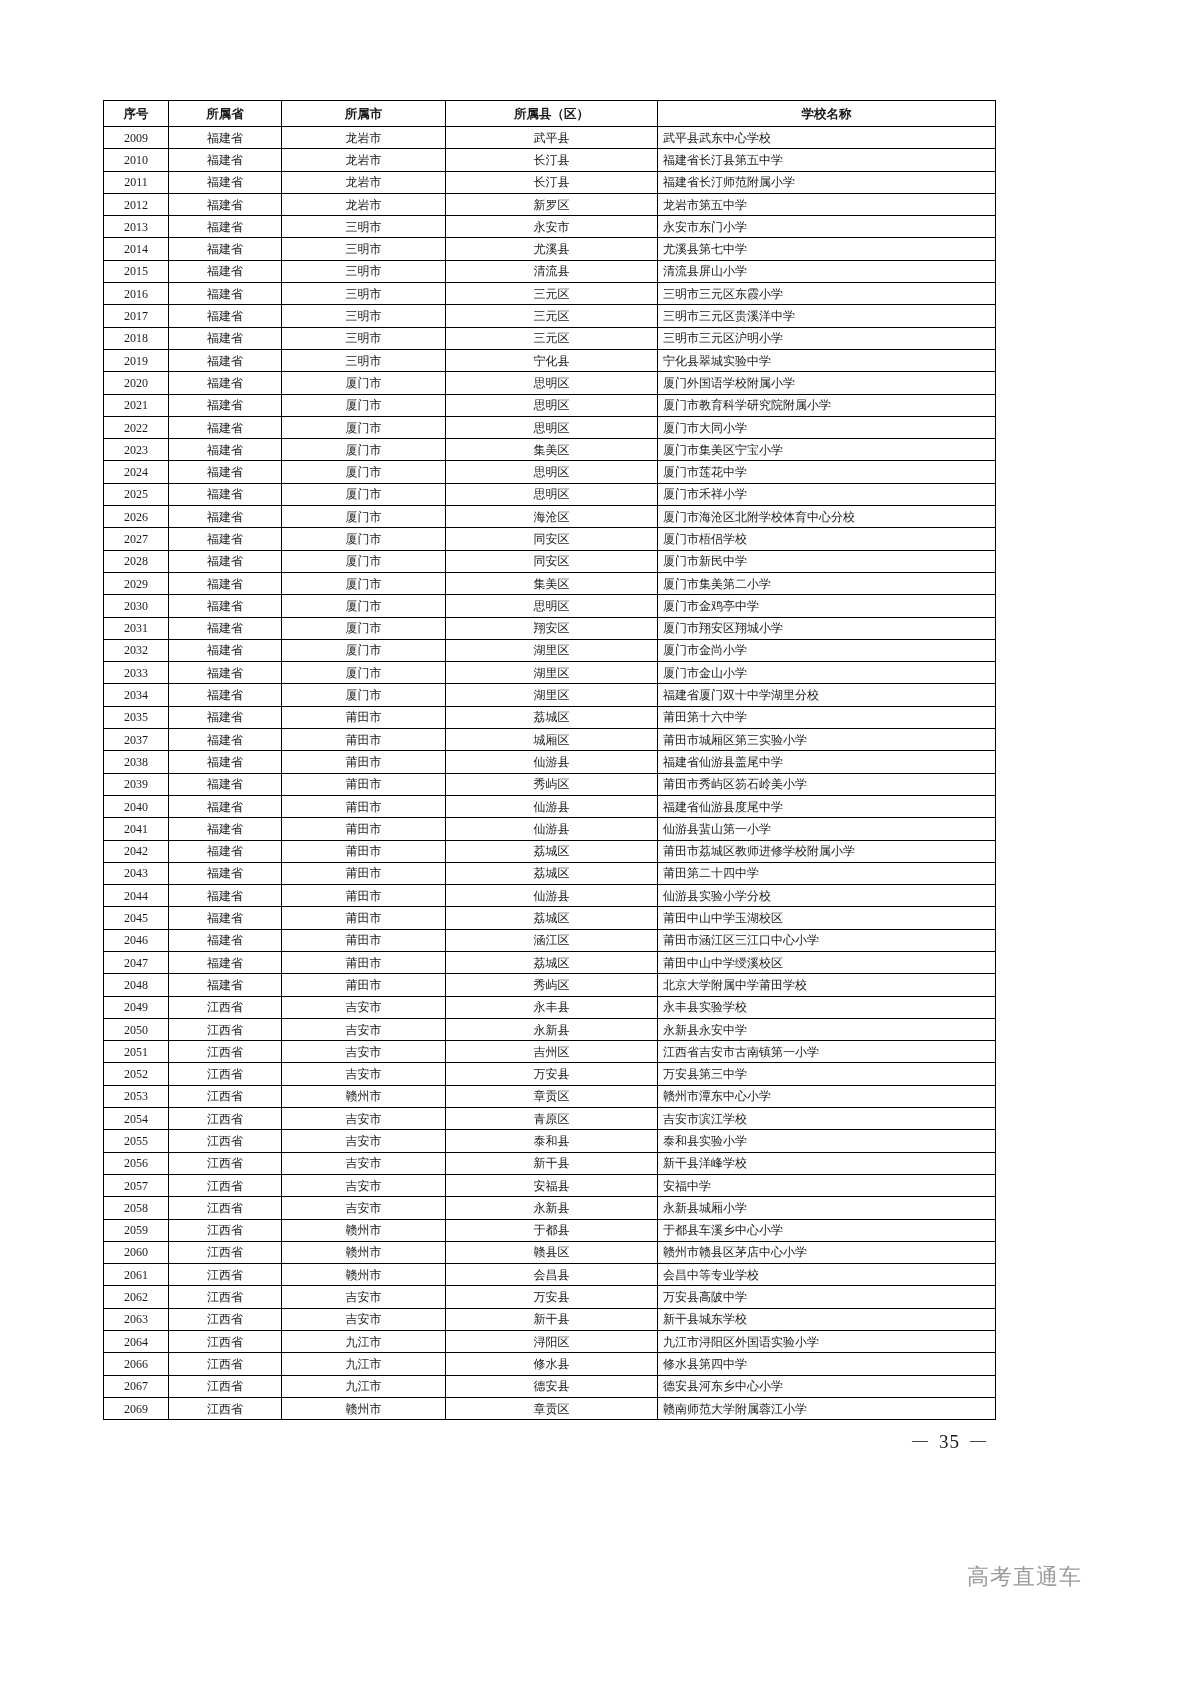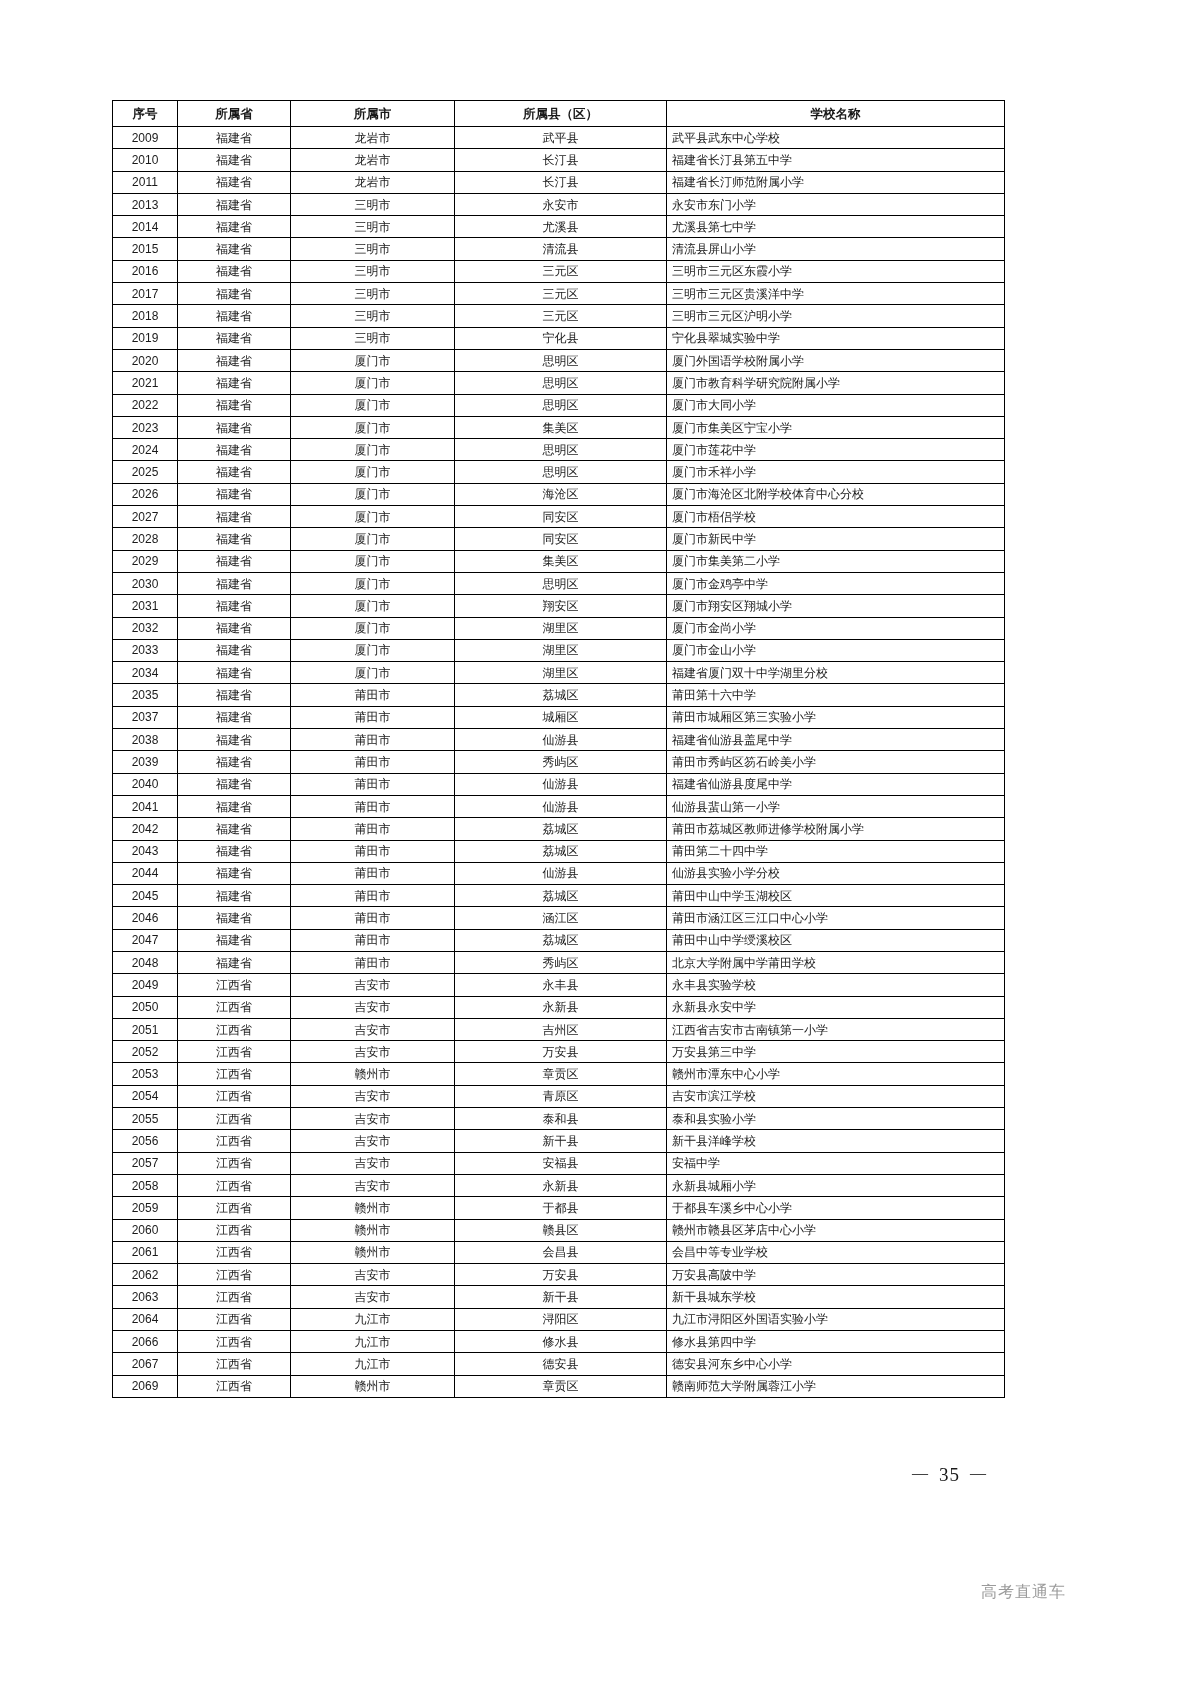--- a/index.html
+++ b/index.html
@@ -8,25 +8,26 @@
     background: #ffffff;
     font-family: "Liberation Sans", sans-serif;
   }
   body {
     position: relative;
     height: 1684px;
     overflow: hidden;
   }
   .doc-table {
     position: absolute;
-    left: 112px;
+    left: 103px;
     top: 100px;
     width: 892px;
     border-collapse: collapse;
     table-layout: fixed;
+    font-family: Liberation Serif, serif;
   }
   .doc-table th, .doc-table td {
     border: 1px solid #000000;
     color: #1a1a1a;
     font-size: 12px;
     line-height: 14px;
     text-align: center;
     vertical-align: middle;
     overflow: hidden;
     white-space: nowrap;
@@ -45,42 +46,41 @@
     padding-left: 5px;
   }
   .col-w-id     { width: 65px; }
   .col-w-prov   { width: 113px; }
   .col-w-city   { width: 164px; }
   .col-w-county { width: 212px; }
   .col-w-school { width: 338px; }
   .page-number {
     position: absolute;
     right: 193px;
-    top: 1464px;
+    top: 1431px;
     font-family: "Liberation Serif", serif;
     font-size: 19px;
     color: #1a1a1a;
     letter-spacing: 1px;
     white-space: nowrap;
   }
   .page-number .dash {
     display: inline-block;
     margin: 0 10px;
     position: relative;
     top: -3px;
     font-size: 16px;
   }
   .watermark {
     position: absolute;
-    right: 124px;
+    right: 108px;
     top: 1562px;
-    font-size: 16px;
+    font-size: 22px;
     color: #9b9b9b;
     letter-spacing: 1px;
-    margin-top: 20px;
   }
 </style>
 </head>
 <body>
 
 <table class="doc-table">
   <colgroup>
     <col class="col-w-id">
     <col class="col-w-prov">
     <col class="col-w-city">
@@ -112,20 +112,27 @@
         <td class="col-school">福建省长汀县第五中学</td>
       </tr>
       <tr>
         <td>2011</td>
         <td>福建省</td>
         <td>龙岩市</td>
         <td>长汀县</td>
         <td class="col-school">福建省长汀师范附属小学</td>
       </tr>
       <tr>
+        <td>2012</td>
+        <td>福建省</td>
+        <td>龙岩市</td>
+        <td>新罗区</td>
+        <td class="col-school">龙岩市第五中学</td>
+      </tr>
+      <tr>
         <td>2013</td>
         <td>福建省</td>
         <td>三明市</td>
         <td>永安市</td>
         <td class="col-school">永安市东门小学</td>
       </tr>
       <tr>
         <td>2014</td>
         <td>福建省</td>
         <td>三明市</td>

